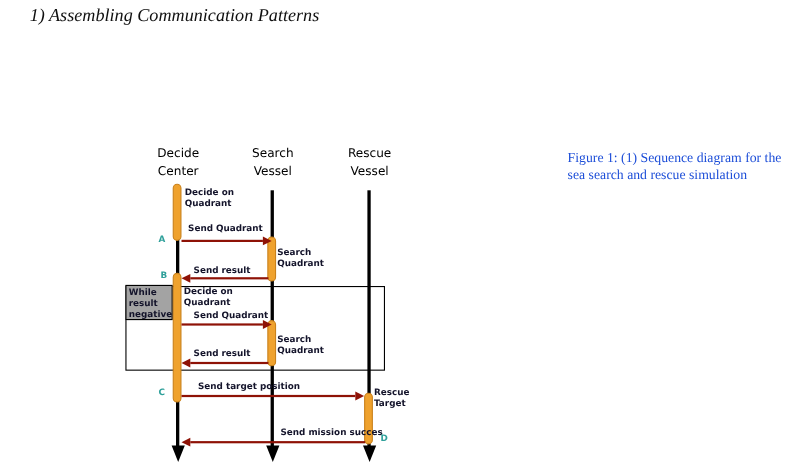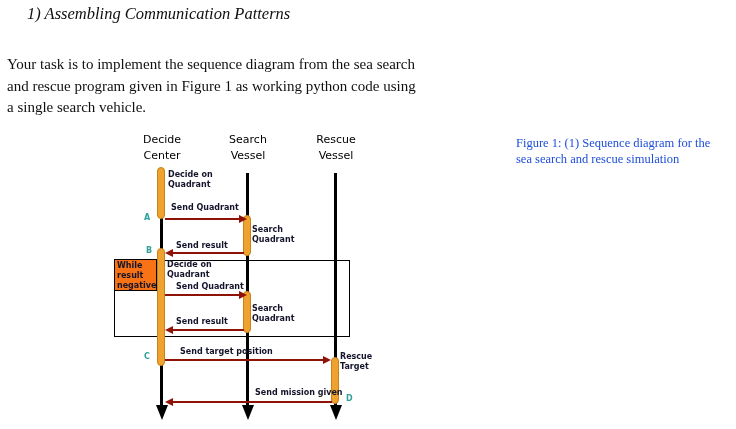--- a/index.html
+++ b/index.html
@@ -61,21 +61,21 @@
     position: absolute;
     left: 114px; top: 260px;
     width: 236px; height: 77px;
     border: 1px solid #000000;
     background: transparent;
   }
   .loop-condition-box {
     position: absolute;
     left: 114px; top: 259px;
     width: 43px; height: 32px;
-    background: #f97316;
+    background: #a3a3a3;
     border: 1px solid #000000;
     font-size: 8px;
     font-weight: bold;
     line-height: 10px;
     color: #14142B;
     padding: 1px 0 0 2px;
   }
   .activation {
     position: absolute;
     width: 8px;
@@ -112,25 +112,20 @@
     color: #2FA09A;
   }
 </style>
 </head>
 <body>
 
 <div class="page">
 
   <div class="section-title">1) Assembling Communication Patterns</div>
 
-  <div class="intro">
-    <div>Your task is to implement the sequence diagram from the sea search</div>
-    <div>and rescue program given in Figure 1 as working python code using</div>
-    <div>a single search vehicle.</div>
-  </div>
 
   <div class="figure-caption">
     <div>Figure 1: (1) Sequence diagram for the</div>
     <div>sea search and rescue simulation</div>
   </div>
 
   <div class="diagram">
 
     <div class="actor-label" style="left:134px;">Decide Center</div>
     <div class="actor-label" style="left:220px;">Search Vessel</div>
@@ -164,21 +159,21 @@
     <div class="msg-head-right" style="left:239px; top:291px;"></div>
 
     <div class="msg-label" style="left:176px; top:317px;">Send result</div>
     <div class="msg-line" style="left:173px; top:329px; width:71px;"></div>
     <div class="msg-head-left" style="left:165px; top:326px;"></div>
 
     <div class="msg-label" style="left:180px; top:347px;">Send target position</div>
     <div class="msg-line" style="left:165px; top:359px; width:158px;"></div>
     <div class="msg-head-right" style="left:323px; top:356px;"></div>
 
-    <div class="msg-label" style="left:255px; top:388px;">Send mission given</div>
+    <div class="msg-label" style="left:255px; top:388px;">Send mission succes</div>
     <div class="msg-line" style="left:173px; top:401px; width:159px;"></div>
     <div class="msg-head-left" style="left:165px; top:398px;"></div>
 
     <div class="activity-label" style="left:168px; top:170px; width:46px;">Decide on Quadrant</div>
     <div class="activity-label" style="left:252px; top:225px; width:44px;">Search Quadrant</div>
     <div class="activity-label" style="left:167px; top:260px; width:46px;">Decide on Quadrant</div>
     <div class="activity-label" style="left:252px; top:304px; width:44px;">Search Quadrant</div>
     <div class="activity-label" style="left:340px; top:352px; width:34px;">Rescue Target</div>
 
     <div class="seq-marker" style="left:144px; top:213px;">A</div>

